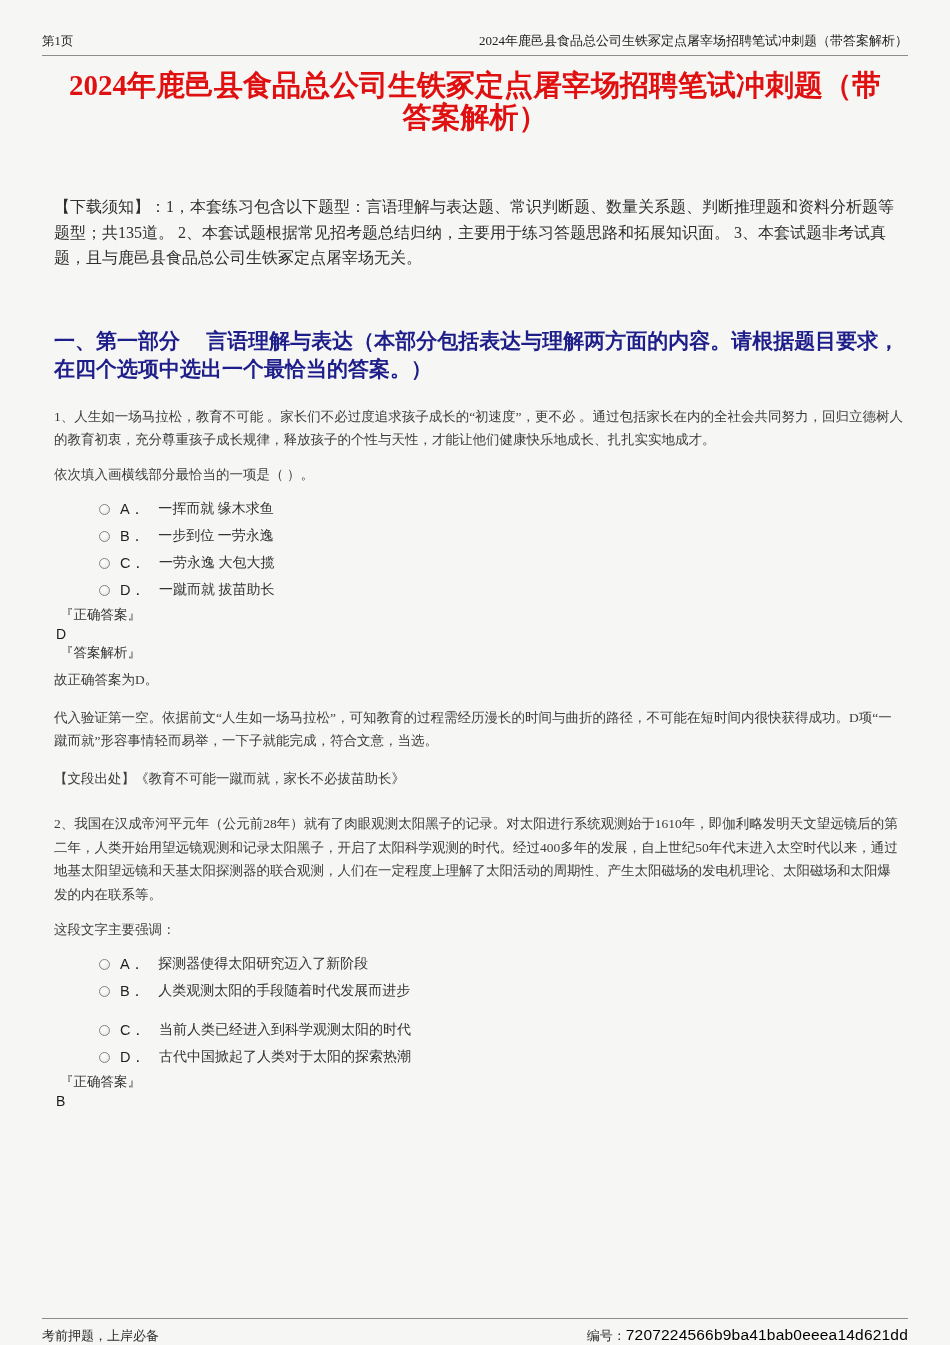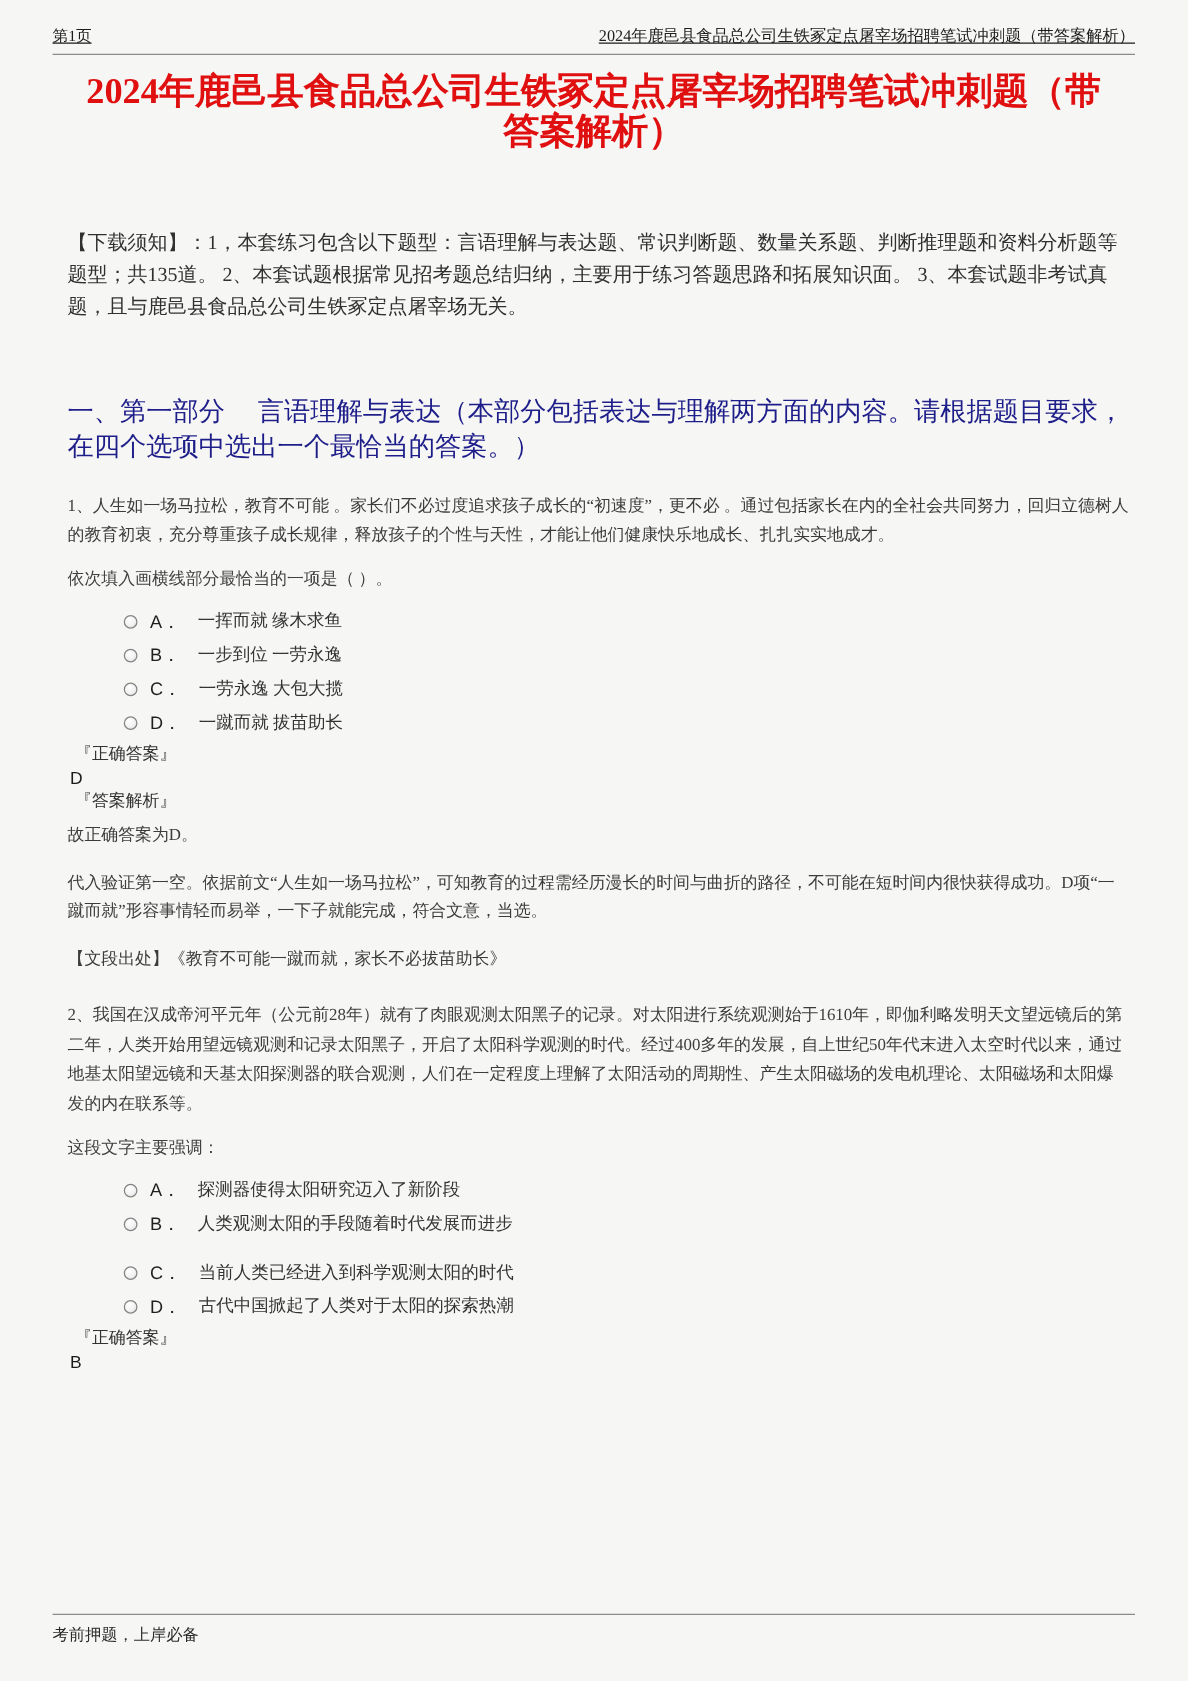--- a/index.html
+++ b/index.html
@@ -8,42 +8,42 @@
     background:#f6f6f4;
     font-family:"Liberation Serif","DejaVu Serif",serif;
     color:#383838;
     position:relative;
     overflow:hidden;
   }
   .page-inner{padding:0 42px;}
   
   .hdr-row{
     display:flex;justify-content:space-between;align-items:flex-end;
-    padding-top:20px;padding-bottom:5px;
+    padding-top:32px;padding-bottom:5px;
     border-bottom:1px solid #8c8c8c;
-    font-size:12.5px;color:#1d1d1d;text-decoration:underline;
+    font-size:12.5px;color:#1d1d1d;
   }
   .hdr-row .hdr-right{font-size:13px;}
   
   .doc-title{
     margin:13px 20px 0 20px;
     text-align:center;
     color:#e01010;
     font-size:29px;font-weight:bold;line-height:1.12;
   }
   .main{padding-left:12px;padding-right:4px;}
   
   .notice{
     margin:60px 0 16px 0;
     font-size:16px;line-height:1.6;color:#303030;
   }
   
   .section-heading{
     margin:57px 0 0 0;
-    font-size:21px;font-weight:normal;line-height:1.33;
+    font-size:21px;font-weight:bold;line-height:1.33;
     color:#1e1e8a;
   }
   
   .stem{margin:21px 0 0 0;font-size:13.5px;line-height:1.76;color:#3c3c3c;}
   .prompt{margin:11px 0 0 0;font-size:13.5px;line-height:1.76;color:#404040;}
   
   .options{margin-top:9px;padding-left:45px;}
   .option-row{display:flex;align-items:center;height:27px;cursor:default;}
   .option-row.gap-above{margin-top:12px;}
   .radio{
@@ -61,21 +61,21 @@
   .answer-label{margin-top:2px;font-size:13.5px;color:#333;padding-left:6px;}
   .answer-value{
     margin-top:2px;font-family:"Liberation Sans","DejaVu Sans",sans-serif;
     font-size:14px;color:#1a1a1a;padding-left:2px;
   }
   .analysis{margin-top:6px;}
   .analysis p{margin:0 0 12px 0;font-size:13.5px;line-height:1.76;color:#3c3c3c;}
   .analysis p.spaced{margin-bottom:14px;}
   
   .footer{
-    position:absolute;left:42px;right:42px;bottom:28px;
+    position:absolute;left:42px;right:42px;bottom:0;
     border-top:1px solid #8c8c8c;
     padding-top:7px;
     display:flex;justify-content:space-between;align-items:baseline;
   }
   .footer-left{font-size:13px;color:#2a2a2a;}
   .footer-right{font-size:13px;color:#2a2a2a;}
   .footer-right .num{
     font-family:"Liberation Sans","DejaVu Sans",sans-serif;
     font-size:15.5px;color:#000;letter-spacing:0.2px;
   }
@@ -161,13 +161,14 @@
     </div>
 
     <div class="answer-label">『正确答案』</div>
     <div class="answer-value">B</div>
 
   </div>
 </div>
 
 <div class="footer">
   <span class="footer-left">考前押题，上岸必备</span>
+  <span class="footer-right"><span>编号：</span><span class="num">7207224566b9ba41bab0eeea14d621dd</span></span>
 </div>
 
 </body></html>

